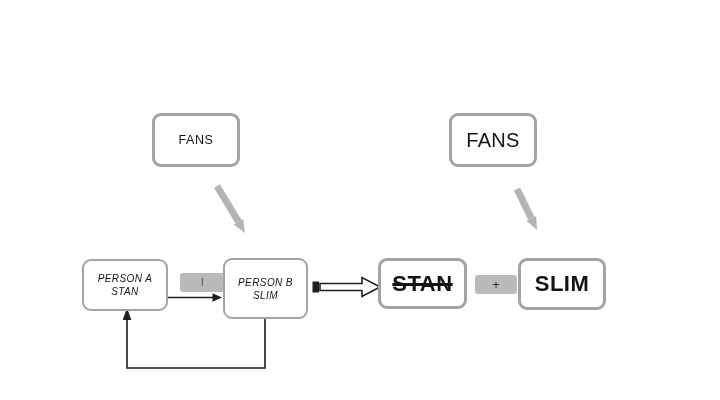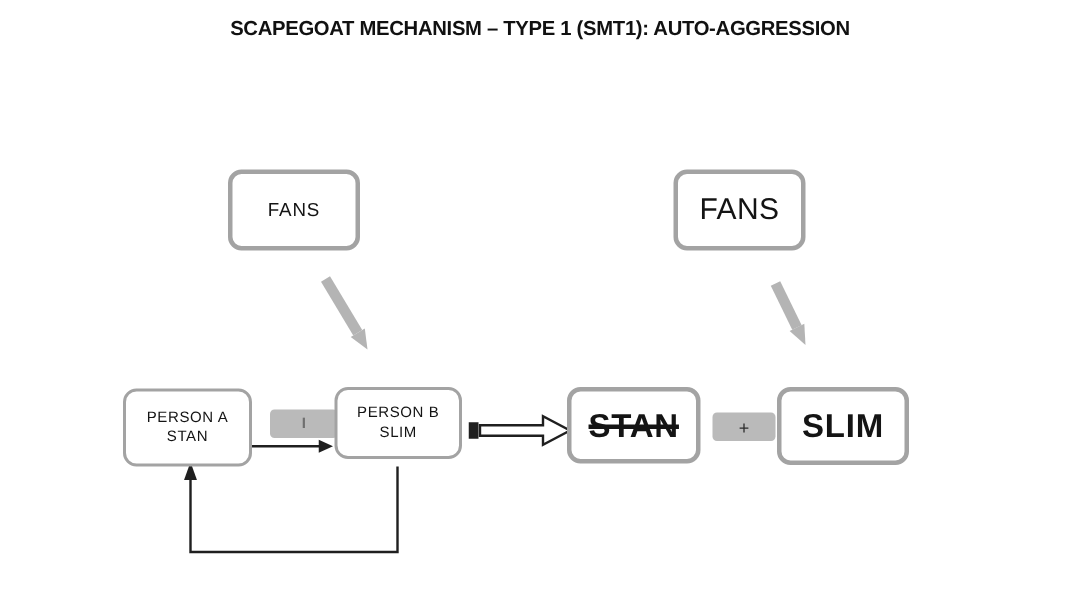--- a/index.html
+++ b/index.html
@@ -12,44 +12,43 @@
     font-size:13.5px;font-weight:700;letter-spacing:-0.2px;color:#111;
   }
   .connectors{position:absolute;left:0;top:0;width:720px;height:400px;}
   .node{
     position:absolute;box-sizing:border-box;border:3px solid #a3a3a3;border-radius:9px;
     background:#fff;display:flex;align-items:center;justify-content:center;
     text-align:center;color:#141414;
   }
   .fans-left{left:152px;top:113px;width:88px;height:54px;font-size:12.5px;letter-spacing:0.6px;}
   .fans-right{left:449px;top:113px;width:88px;height:54px;font-size:20px;letter-spacing:0.3px;}
-  .person{border-width:2.5px;font-size:10px;line-height:13px;letter-spacing:0.4px;}
+  .person{border-width:2.5px;font-size:10px;line-height:13px;letter-spacing:0.4px;font-style:italic;}
   .person-a{left:82px;top:259px;width:86px;height:52px;}
-  .person-b{left:223px;top:258px;width:85px;height:48px;}
+  .person-b{left:223px;top:258px;width:85px;height:61px;}
   .stan{left:378px;top:258px;width:89px;height:51px;font-size:22px;font-weight:700;letter-spacing:0.5px;}
   .stan .strike{text-decoration:line-through;text-decoration-thickness:2.5px;}
   .slim{left:518px;top:258px;width:88px;height:52px;font-size:22px;font-weight:700;letter-spacing:0.5px;}
   .badge{
     position:absolute;box-sizing:border-box;border-radius:3px;background:var(--badge-gray,#bababa);
     display:flex;align-items:center;justify-content:center;
   }
   .badge-left{left:180px;top:273px;width:45px;height:19px;font-size:10px;font-weight:700;color:#6f6f6f;}
   .badge-right{left:475px;top:275px;width:42px;height:19px;font-size:12px;color:#2b2b2b;}
   .thick-gray{stroke:var(--arrow-gray,#b4b4b4);stroke-width:7;fill:none;}
   .gray-fill{fill:var(--arrow-gray,#b4b4b4);stroke:none;}
   .thin-dark{stroke:var(--line-dark,#1f1f1f);stroke-width:1.6;fill:none;}
   .dark-fill{fill:var(--line-dark,#1f1f1f);stroke:none;}
   .hollow{fill:#ffffff;stroke:var(--line-dark,#1f1f1f);stroke-width:1.6;stroke-linejoin:miter;}
 </style>
 </head>
 <body>
 
 <div class="canvas">
 
-  <div class="title">SCAPEGOAT MECHANISM – TYPE 1 (SMT1): AUTO-AGGRESSION</div>
 
   <svg class="connectors" width="720" height="400" viewBox="0 0 720 400" xmlns="http://www.w3.org/2000/svg">
 
     <g>
       <line class="thick-gray" x1="217" y1="186" x2="238.5" y2="221.8"></line>
       <polygon class="gray-fill" points="245,233 233.8,224.6 243.2,219"></polygon>
     </g>
 
     <g>
       <line class="thick-gray" x1="517" y1="189" x2="531.3" y2="218.3"></line>

